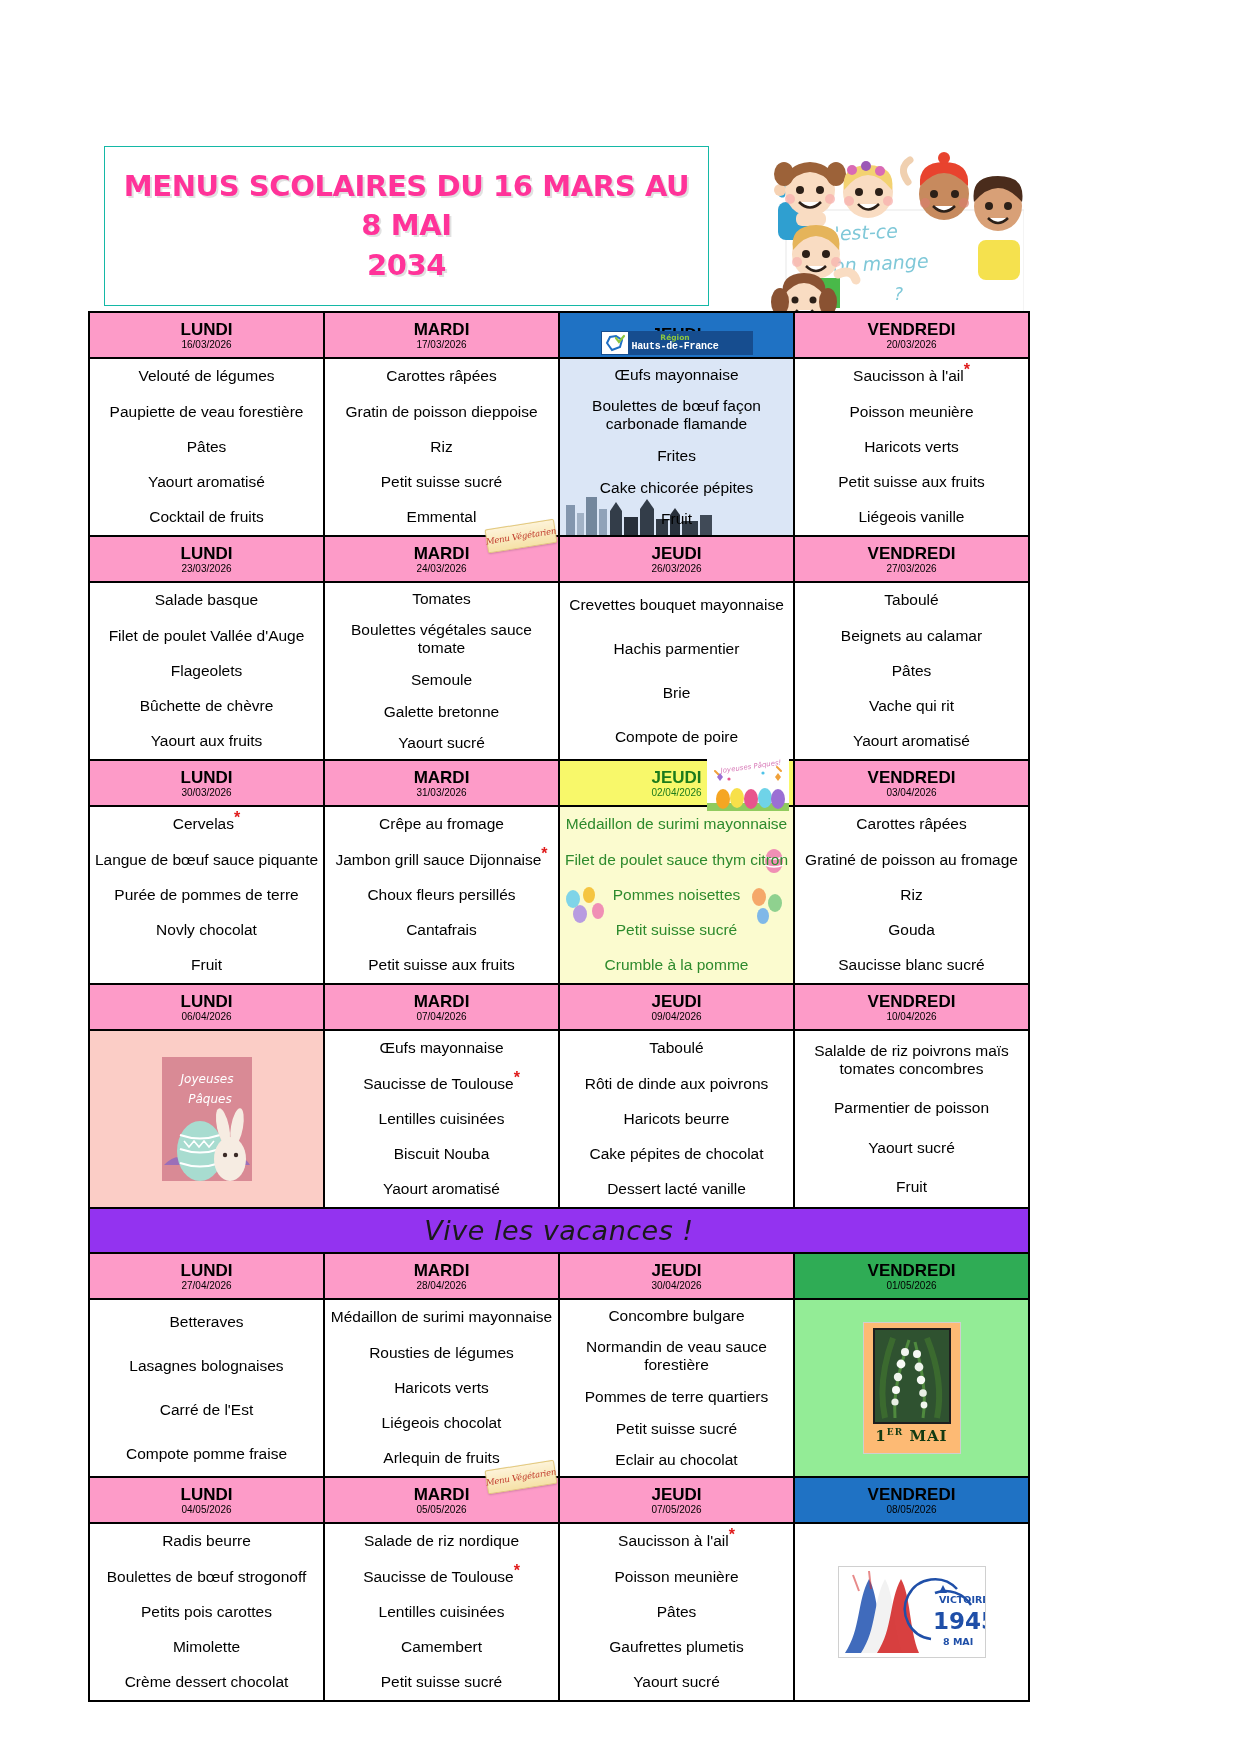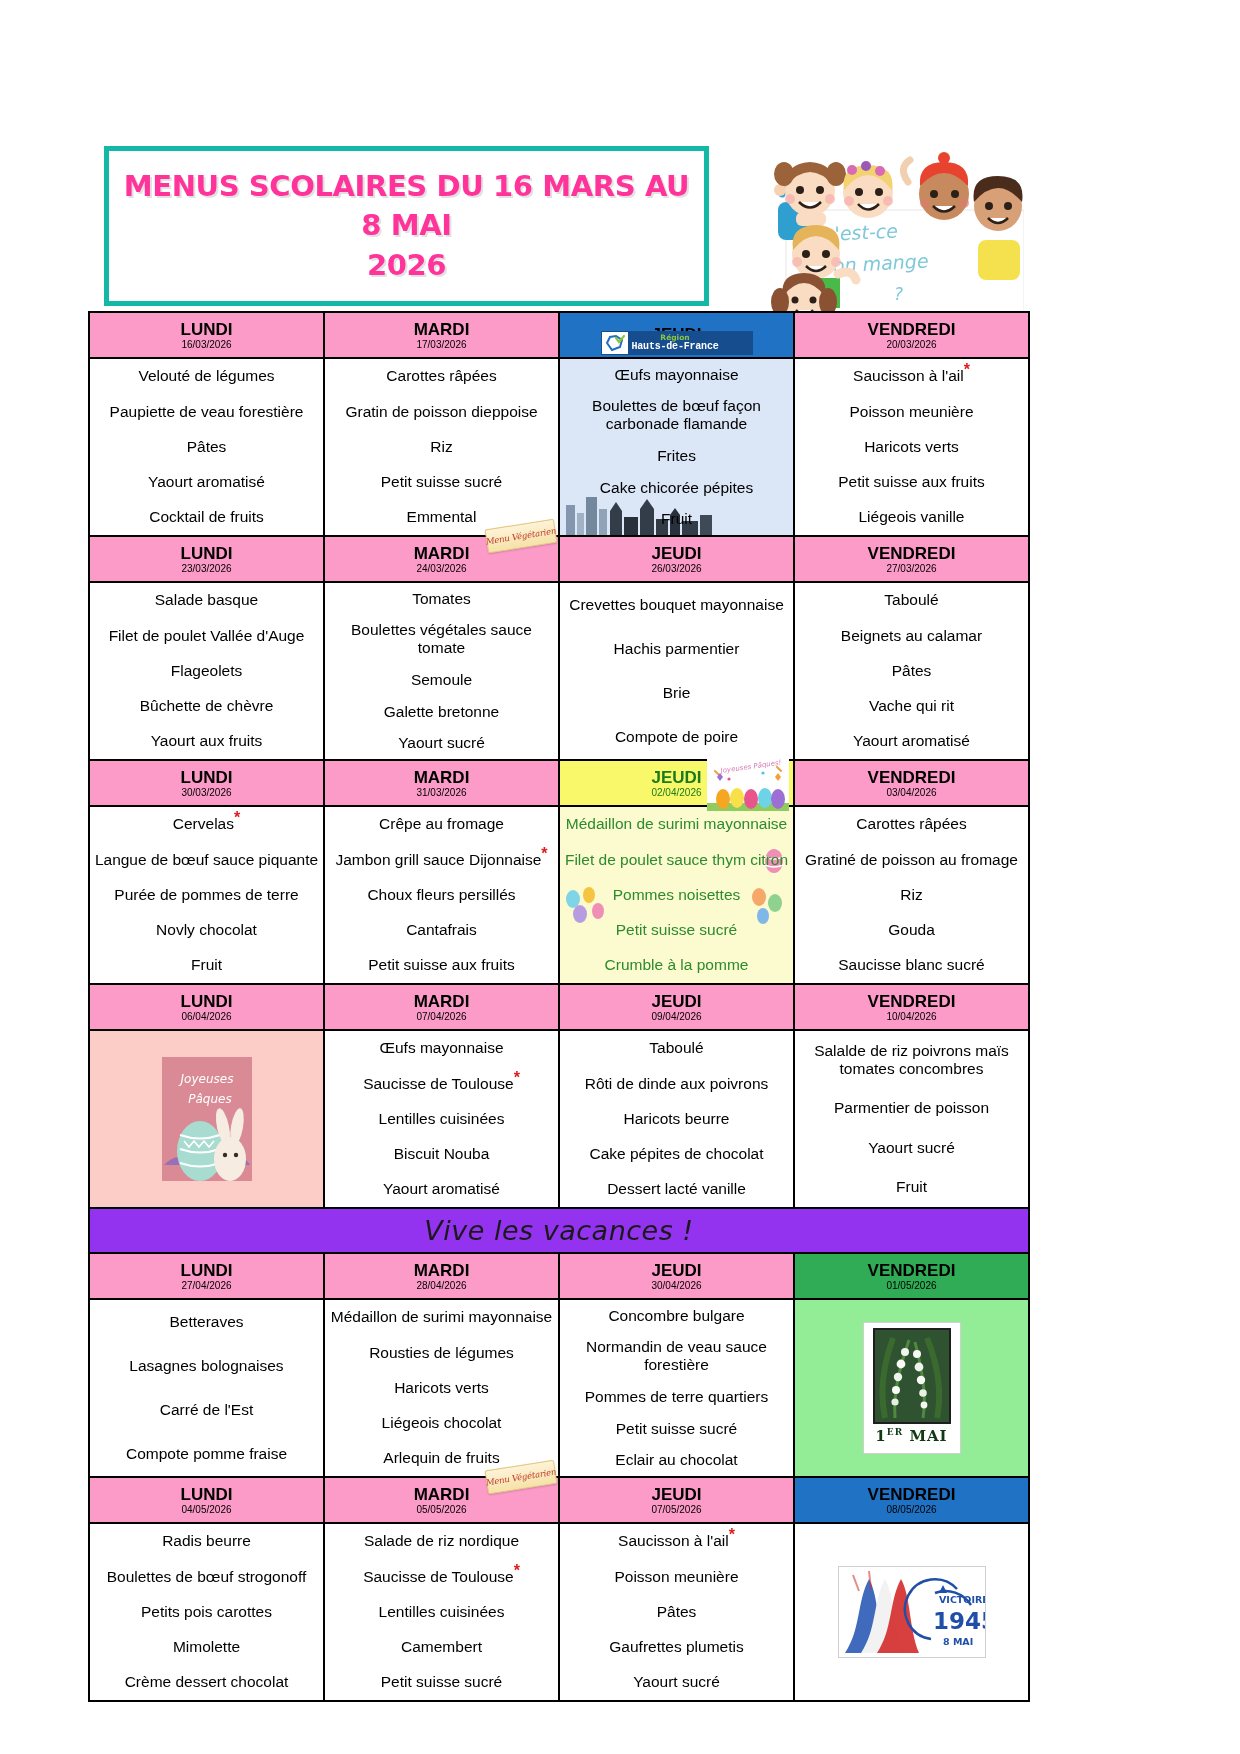--- a/index.html
+++ b/index.html
@@ -18,21 +18,21 @@
   .header-zone {
     position: absolute;
     left: 104px; top: 146px;
     width: 920px; height: 160px;
   }
   .title-box {
     position: absolute;
     left: 0; top: 0;
     width: 605px; height: 160px;
     background: #ffffff;
-    border: 5px solid #14b8a6;
+    border: 1px solid #14b8a6;
     display: flex;
     align-items: center;
     justify-content: center;
   }
   .doc-title {
     font-family: "DejaVu Sans", sans-serif;
     font-weight: bold;
     font-size: 29px;
     letter-spacing: -0.4px;
     color: #ff3399;
@@ -221,21 +221,21 @@
     font-family: "DejaVu Sans", sans-serif;
     font-size: 27px;
     color: #1a1a1a;
     font-style: italic;
     letter-spacing: 0.5px;
   }
 
   
   .stamp-1ermai {
     width: 98px; height: 132px;
-    background: #ffffff;
+    background: #fdba74;
     border: 1px solid #cfcfcf;
     display: flex; flex-direction: column;
     align-items: center; justify-content: flex-start;
     padding-top: 5px;
   }
   .stamp-1ermai .photo {
     width: 78px; height: 96px;
     border: 2px solid #1e1e1e;
     background: linear-gradient(180deg,#2d4a2a 0%,#3f6b39 60%,#355c31 100%);
     position: relative;
@@ -260,21 +260,21 @@
     overflow: hidden;
   }
 </style>
 </head>
 <body>
 
 <div class="header-zone">
   <div class="title-box">
     <div class="doc-title">
       <span>MENUS SCOLAIRES DU 16 MARS AU 8 MAI</span><br>
-      <span>2026</span>
+      <span>2034</span>
     </div>
   </div>
 
   <div class="kids-art">
     <svg width="312" height="162" viewBox="0 0 312 162" xmlns="http://www.w3.org/2000/svg">
 
       <rect x="74" y="60" width="238" height="102" fill="#ffffff" stroke="#e8e8e8"></rect>
 
       <text x="96" y="92" font-family="DejaVu Sans, sans-serif" font-size="19" fill="#7fc8d8" font-style="italic" transform="rotate(-3 96 92)">Qu'est-ce</text>
       <text x="92" y="124" font-family="DejaVu Sans, sans-serif" font-size="19" fill="#7fc8d8" font-style="italic" transform="rotate(-3 92 124)">qu'on mange</text>

